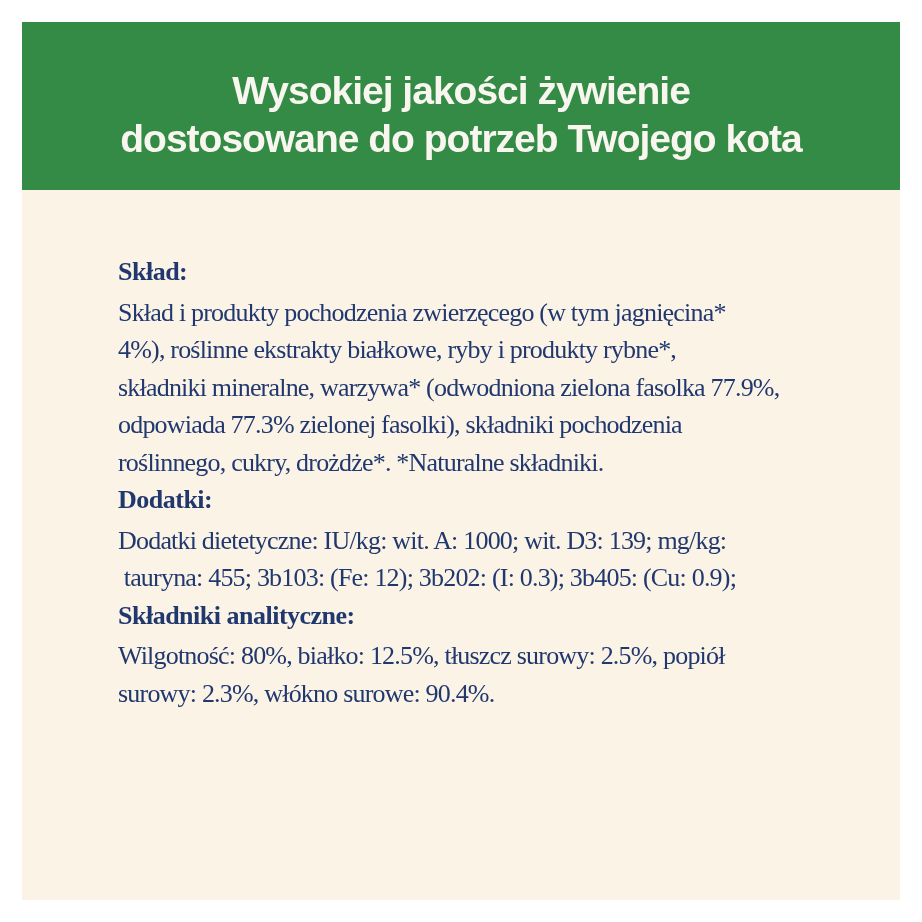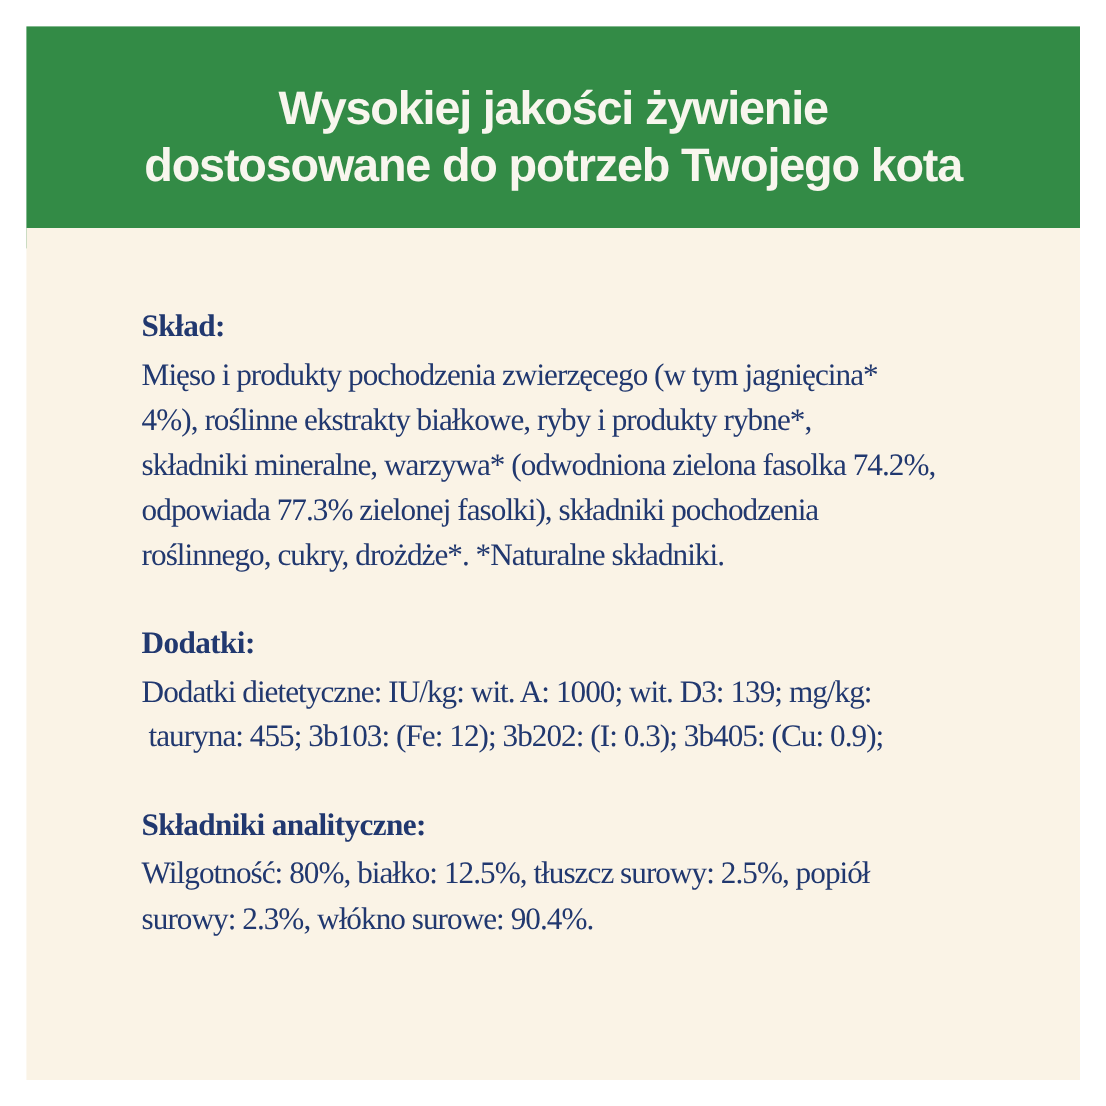--- a/index.html
+++ b/index.html
@@ -45,21 +45,21 @@
     left: 22px; top: 190px;
     width: 878px; height: 710px;
     background: var(--cream-bg);
   }
   .content {
     position: absolute;
     left: 96px; top: 63px;
     width: 740px;
     font-family: Liberation Serif, serif;
   }
-  .section { margin-top: 36px; }
+  .section { }
   .section:first-child { margin-top: 0; }
   .section-heading {
     color: var(--navy-text);
     font-size: 26px;
     font-weight: 700;
     letter-spacing: -0.5px;
     line-height: 37.5px;
     margin-bottom: 3px;
     white-space: pre;
   }
@@ -80,23 +80,23 @@
   <div class="header-banner">
     <div class="header-line">Wysokiej jakości żywienie</div>
     <div class="header-line">dostosowane do potrzeb Twojego kota</div>
   </div>
 
   <div class="body-panel">
     <div class="content">
 
       <div class="section">
         <div class="section-heading">Skład:</div>
-        <div class="text-line">Mięso i produkty pochodzenia zwierzęcego (w tym jagnięcina*</div>
+        <div class="text-line">Skład i produkty pochodzenia zwierzęcego (w tym jagnięcina*</div>
         <div class="text-line">4%), roślinne ekstrakty białkowe, ryby i produkty rybne*,</div>
-        <div class="text-line">składniki mineralne, warzywa* (odwodniona zielona fasolka 74.2%,</div>
+        <div class="text-line">składniki mineralne, warzywa* (odwodniona zielona fasolka 77.9%,</div>
         <div class="text-line">odpowiada 77.3% zielonej fasolki), składniki pochodzenia</div>
         <div class="text-line">roślinnego, cukry, drożdże*. *Naturalne składniki.</div>
       </div>
 
       <div class="section">
         <div class="section-heading">Dodatki:</div>
         <div class="text-line">Dodatki dietetyczne: IU/kg: wit. A: 1000; wit. D3: 139; mg/kg:</div>
         <div class="text-line"> tauryna: 455; 3b103: (Fe: 12); 3b202: (I: 0.3); 3b405: (Cu: 0.9);</div>
       </div>
 

